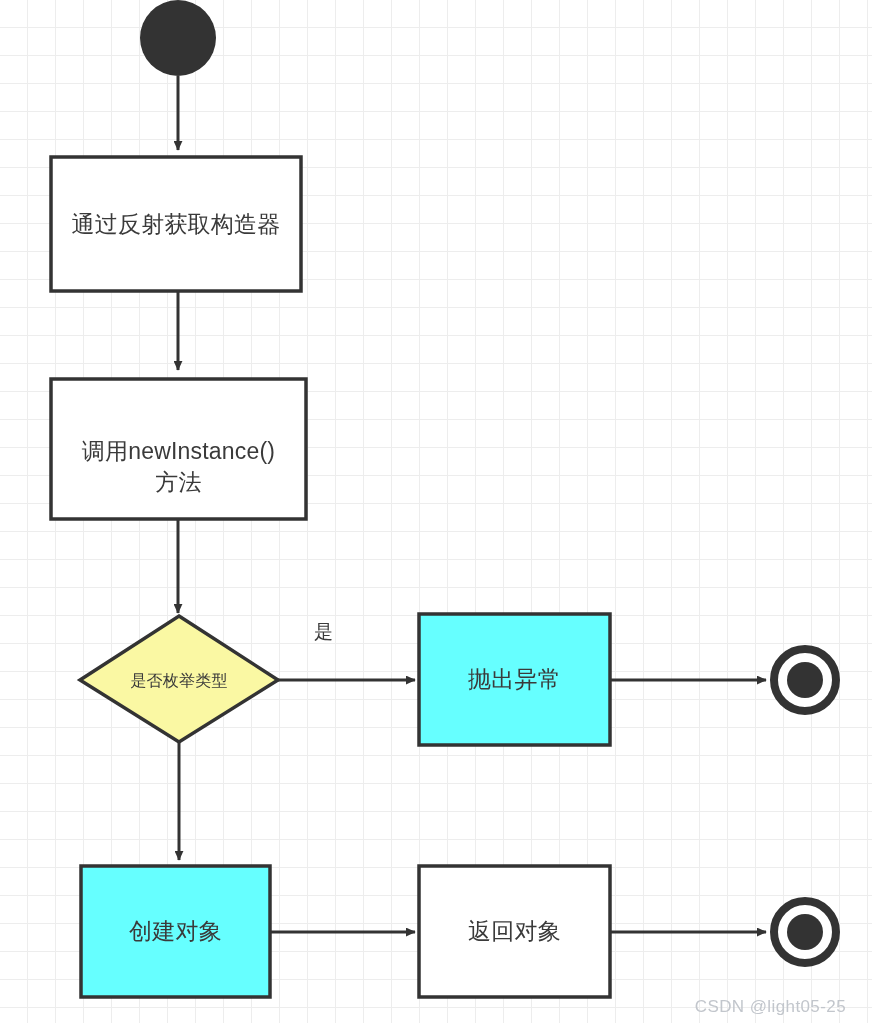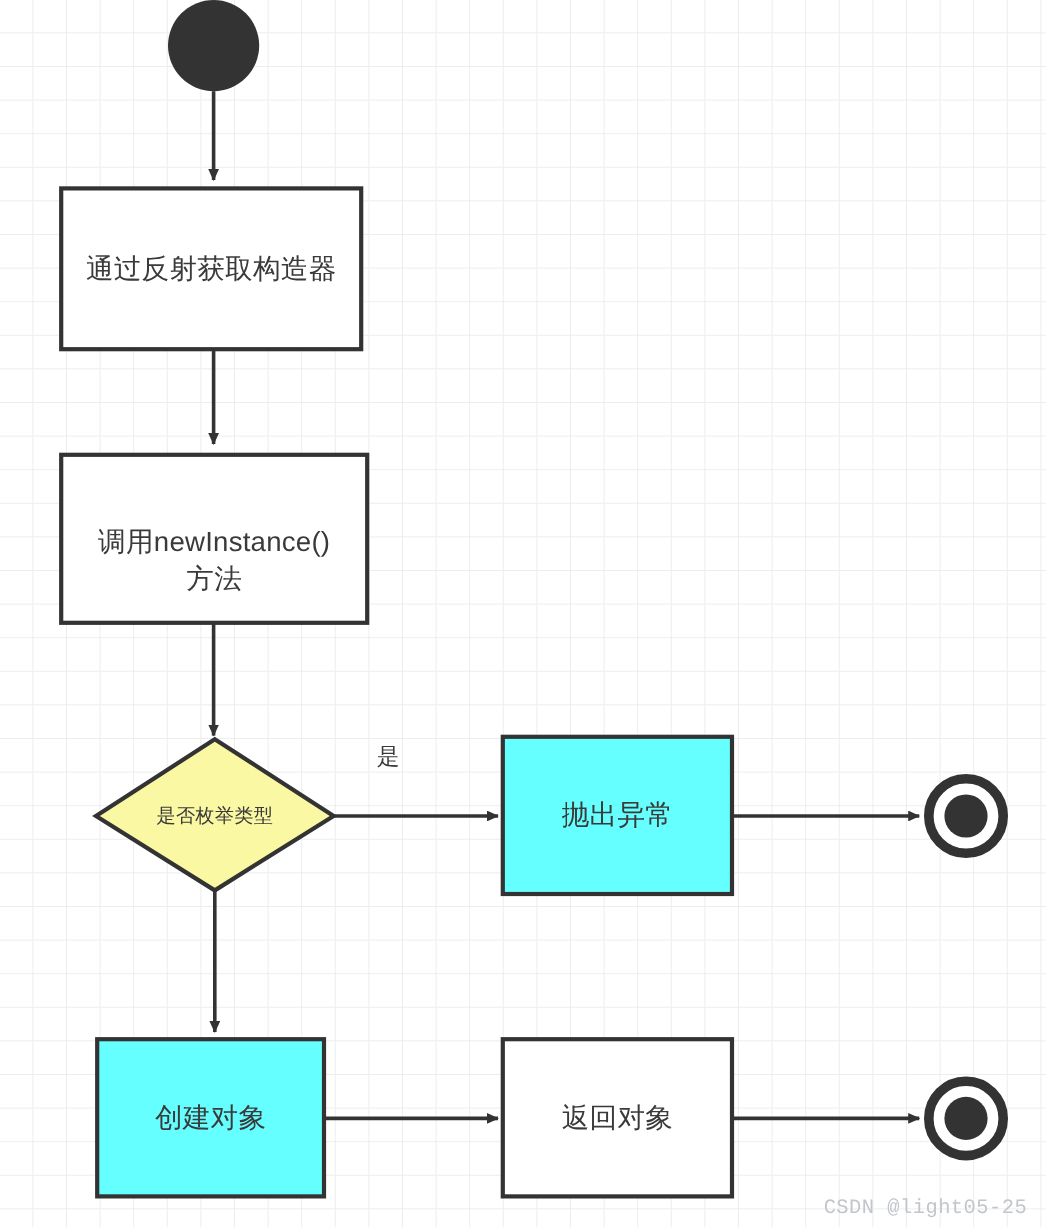--- a/index.html
+++ b/index.html
@@ -41,26 +41,26 @@
     white-space: pre-line;
   }
   .edge-label {
     position: absolute;
     color: #3a3a3a;
     font-size: 19px;
     line-height: 22px;
   }
   .watermark {
     position: absolute;
-    right: 16px;
+    right: 26px;
     bottom: 6px;
     color: #c2c6cc;
     font-size: 17px;
     letter-spacing: 0.4px;
-    font-family: Liberation Mono, monospace;
+    font-family: Liberation Sans, sans-serif;
     text-align: center;
   }
 </style>
 </head>
 <body>
 
 <div id="canvas">
 
   <svg id="diagram-svg" viewBox="0 0 872 1023" xmlns="http://www.w3.org/2000/svg">
     <defs>

